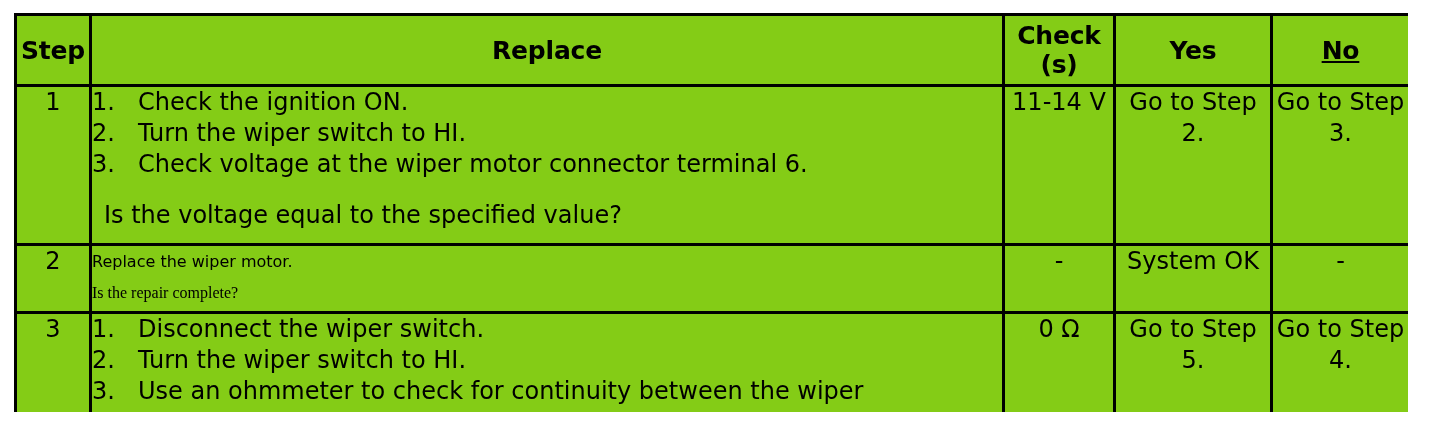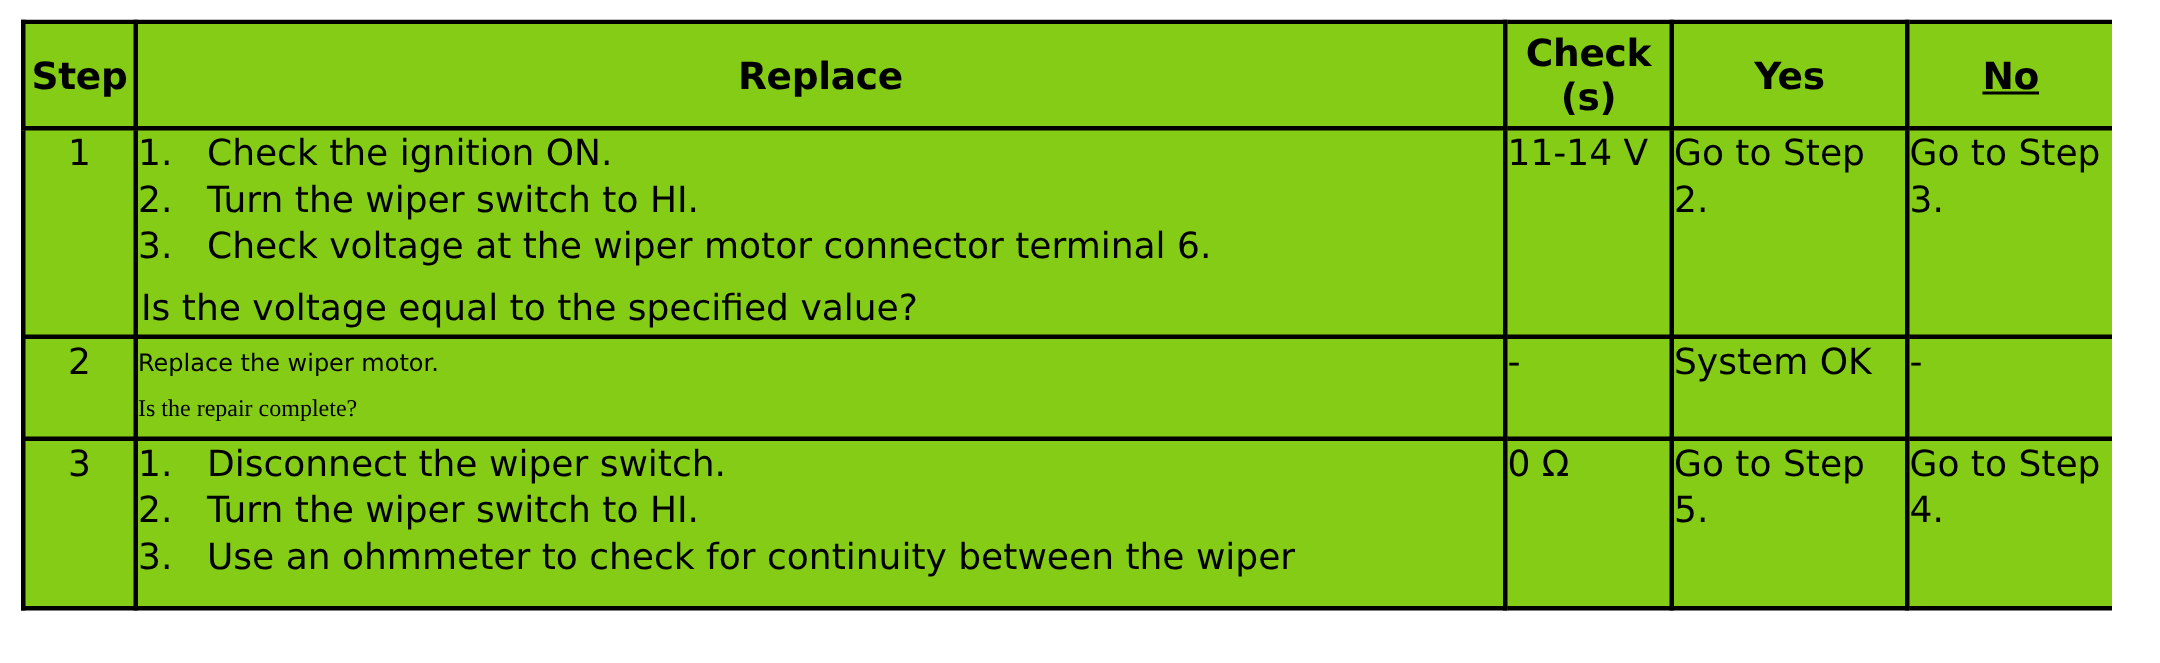--- a/index.html
+++ b/index.html
@@ -84,21 +84,21 @@
     text-align: left;
     vertical-align: top;
     padding: 10px 6px 8px 9px;
     font-size: 24px;
     line-height: 31px;
   }
 
   td.val-cell,
   td.yes-cell,
   td.no-cell {
-    text-align: left;
+    text-align: center;
     vertical-align: top;
     padding: 10px 6px 8px 6px;
     font-size: 24px;
     line-height: 31px;
     margin-top: 26px;
   }
 
   
   tr.r1 td { height: 134px; }
   tr.r2 td { height: 65px;  }
@@ -118,21 +118,21 @@
     white-space: nowrap;
   }
   ol.steps li .num {
     position: absolute;
     left: 0;
     top: 0;
     width: 34px;
     text-align: left;
   }
   p.question {
-    margin: 2px;
+    margin: 12px;
     padding-top: 8px;
     font-size: 24px;
     line-height: 31px;
     white-space: nowrap;
   }
   p.plain {
     margin: 0;
     font-size: 16px;
     line-height: 31px;
     white-space: nowrap;

